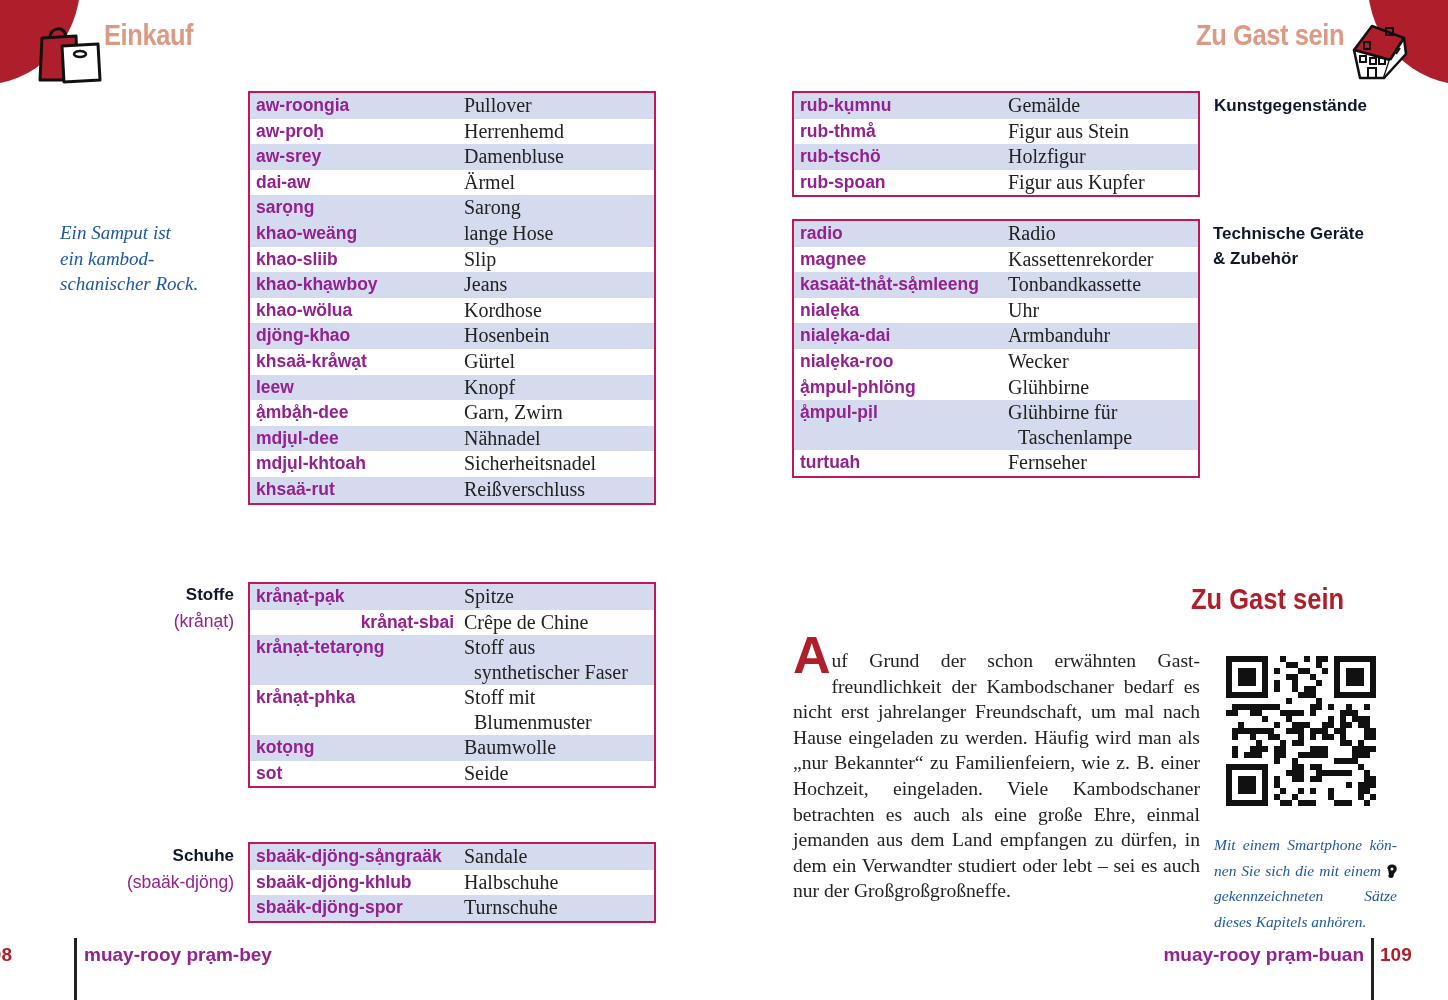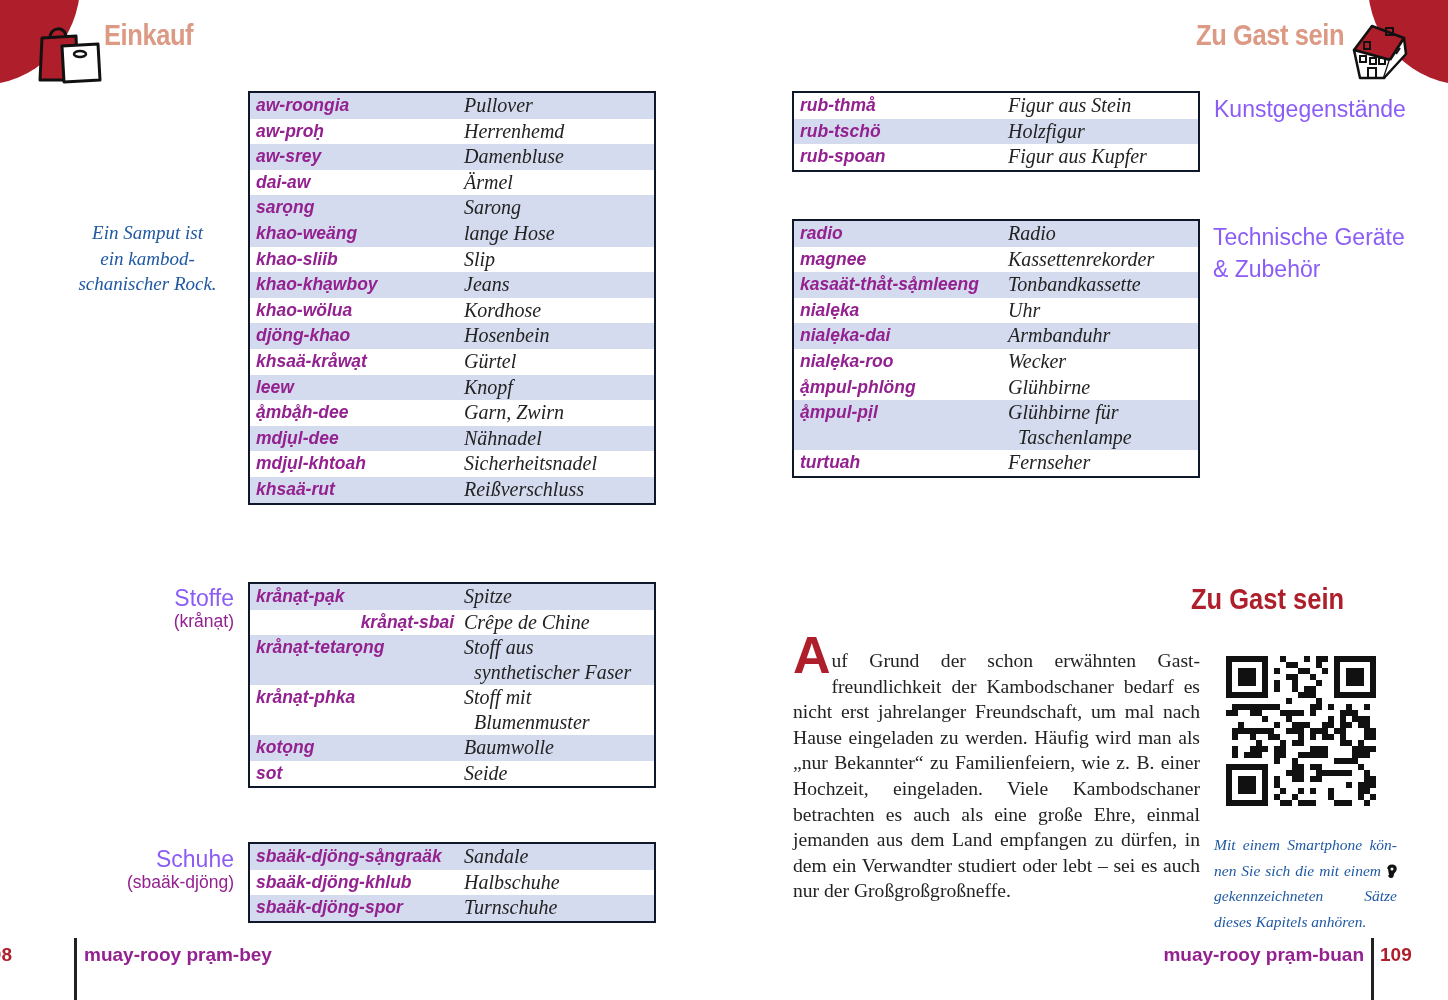--- a/index.html
+++ b/index.html
@@ -3,28 +3,28 @@
 <meta charset="utf-8">
 <style>
   html, body { margin:0; padding:0; }
   body { width:1448px; height:1000px; position:relative; overflow:hidden; background:#fff; font-family:"Liberation Sans", sans-serif; }
   .corner-left { position:absolute; left:-120px; top:-115px; width:200px; height:200px; border-radius:50%; background:#ae1f2b; }
   .corner-right { position:absolute; right:-120px; top:-115px; width:200px; height:200px; border-radius:50%; background:#ae1f2b; }
   .header-title { position:absolute; top:18px; font-family:"Liberation Sans", sans-serif; font-weight:bold; font-size:30px; color:#dc9a85; letter-spacing:-0.5px; transform:scaleX(0.85); }
   .header-left { left:104px; transform-origin:left center; }
   .header-right { right:104px; transform-origin:right center; }
   .icon-box { position:absolute; }
-  table.vocab { position:absolute; border-collapse:collapse; border:2px solid #0f172a;font-style:italic; }
+  table.vocab { position:absolute; border-collapse:collapse; border:2px solid #be185d; }
   table.vocab td { padding:0 6px; height:25.6px; vertical-align:top; line-height:25px; }
   table.vocab tr.shade td { background:#d5dbee; }
   table.vocab td.km { font-family:"Liberation Sans", sans-serif; font-weight:bold; font-size:17.5px; color:#93218f; white-space:nowrap; }
   table.vocab td.de { font-family:"Liberation Serif", serif; font-size:20px; color:#222; white-space:nowrap; padding-left:4px; }
   table.vocab td.de span.line2 { display:block; padding-left:10px; }
-  .side-note { position:absolute; font-family:"Liberation Serif", serif; font-style:italic; font-size:19px; color:#1f58a3; text-align:center; line-height:25.6px; }
-  .cat-title { position:absolute; font-family:"Liberation Sans", sans-serif; font-weight:normal; font-size:23px; color:#8b5cf6; }
+  .side-note { position:absolute; font-family:"Liberation Serif", serif; font-style:italic; font-size:19px; color:#1f58a3; text-align:left; line-height:25.6px; }
+  .cat-title { position:absolute; font-family:"Liberation Sans", sans-serif; font-weight:bold; font-size:17px; color:#0f172a; }
   .cat-sub { position:absolute; font-family:"Liberation Sans", sans-serif; font-size:17.5px; color:#93218f;text-align:center; }
   .section-title { position:absolute; font-family:"Liberation Sans", sans-serif; font-weight:bold; font-size:30px; color:#ae1f2b; transform:scaleX(0.85); transform-origin:right center; }
   .body-text { position:absolute; left:793px; top:648px; width:407px; font-family:"Liberation Serif", serif; font-size:19.6px; color:#222; line-height:25.6px; text-align:justify; hyphens:manual; }
   .dropcap { float:left; font-family:"Liberation Sans", sans-serif; font-weight:bold; font-size:52px; color:#ae1f2b; line-height:42px; margin-top:-14px; margin-right:1px; }
   .qr { position:absolute; left:1226px; top:656px; width:150px; height:150px; }
   .qr-caption { position:absolute; left:1214px; top:832px; width:183px; font-family:"Liberation Serif", serif; font-style:italic; font-size:15.5px; color:#1f58a3; line-height:25.6px; text-align:justify; }
   .folio { position:absolute; top:944px; font-family:"Liberation Sans", sans-serif; font-weight:bold; font-size:19px; }
   .folio-num { color:#ae1f2b; }
   .folio-text { color:#93218f; }
   .folio-rule { position:absolute; top:938px; width:3px; height:62px; background:#222; }
@@ -181,20 +181,24 @@
       </tr>
     </tbody>
 </table>
 
 <div class="folio" style="right:1436px;"><span class="folio-num">108</span></div>
 <div class="folio-rule" style="left:74px;"></div>
 <div class="folio" style="left:84px;"><span class="folio-text">muay-rooy prạm-bey</span></div>
 
 <table class="vocab" style="left:792px; top:91px; width:408px;">
   <tbody id="art-body">
+      <tr class="shade">
+        <td class="km" style="width: 198px;">rub-kụmnu</td>
+        <td class="de"><span>Gemälde</span></td>
+      </tr>
       <tr>
         <td class="km" style="width: 198px;">rub-thmå</td>
         <td class="de"><span>Figur aus Stein</span></td>
       </tr>
       <tr class="shade">
         <td class="km" style="width: 198px;">rub-tschö</td>
         <td class="de"><span>Holzfigur</span></td>
       </tr>
       <tr>
         <td class="km" style="width: 198px;">rub-spoan</td>

